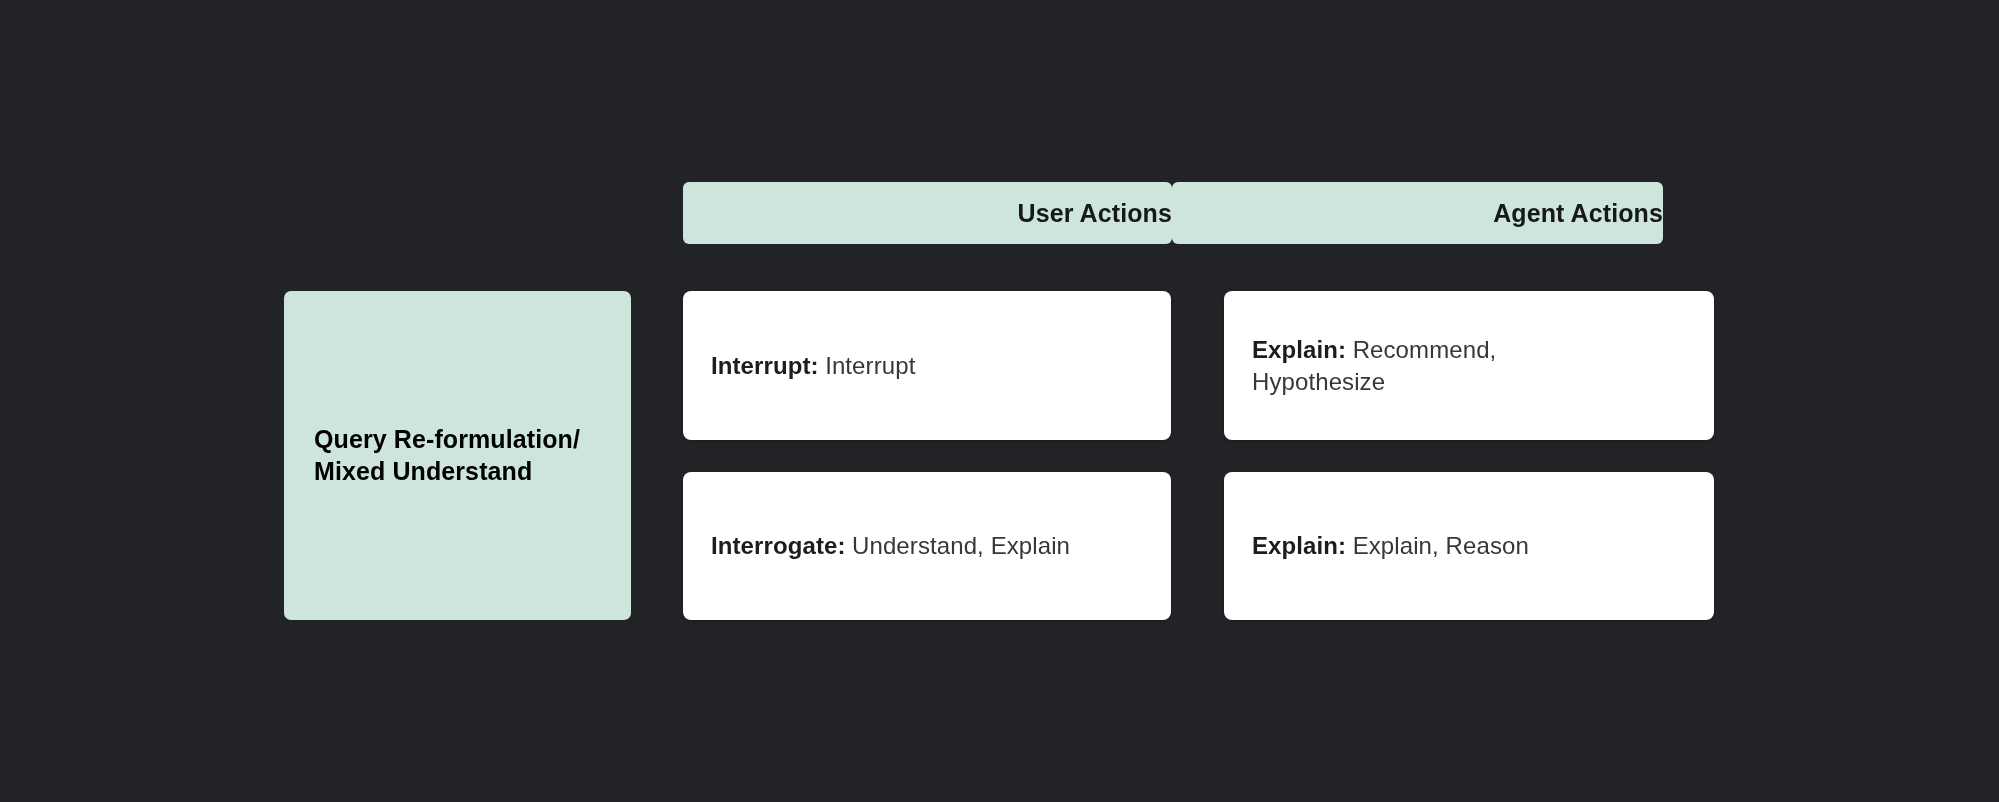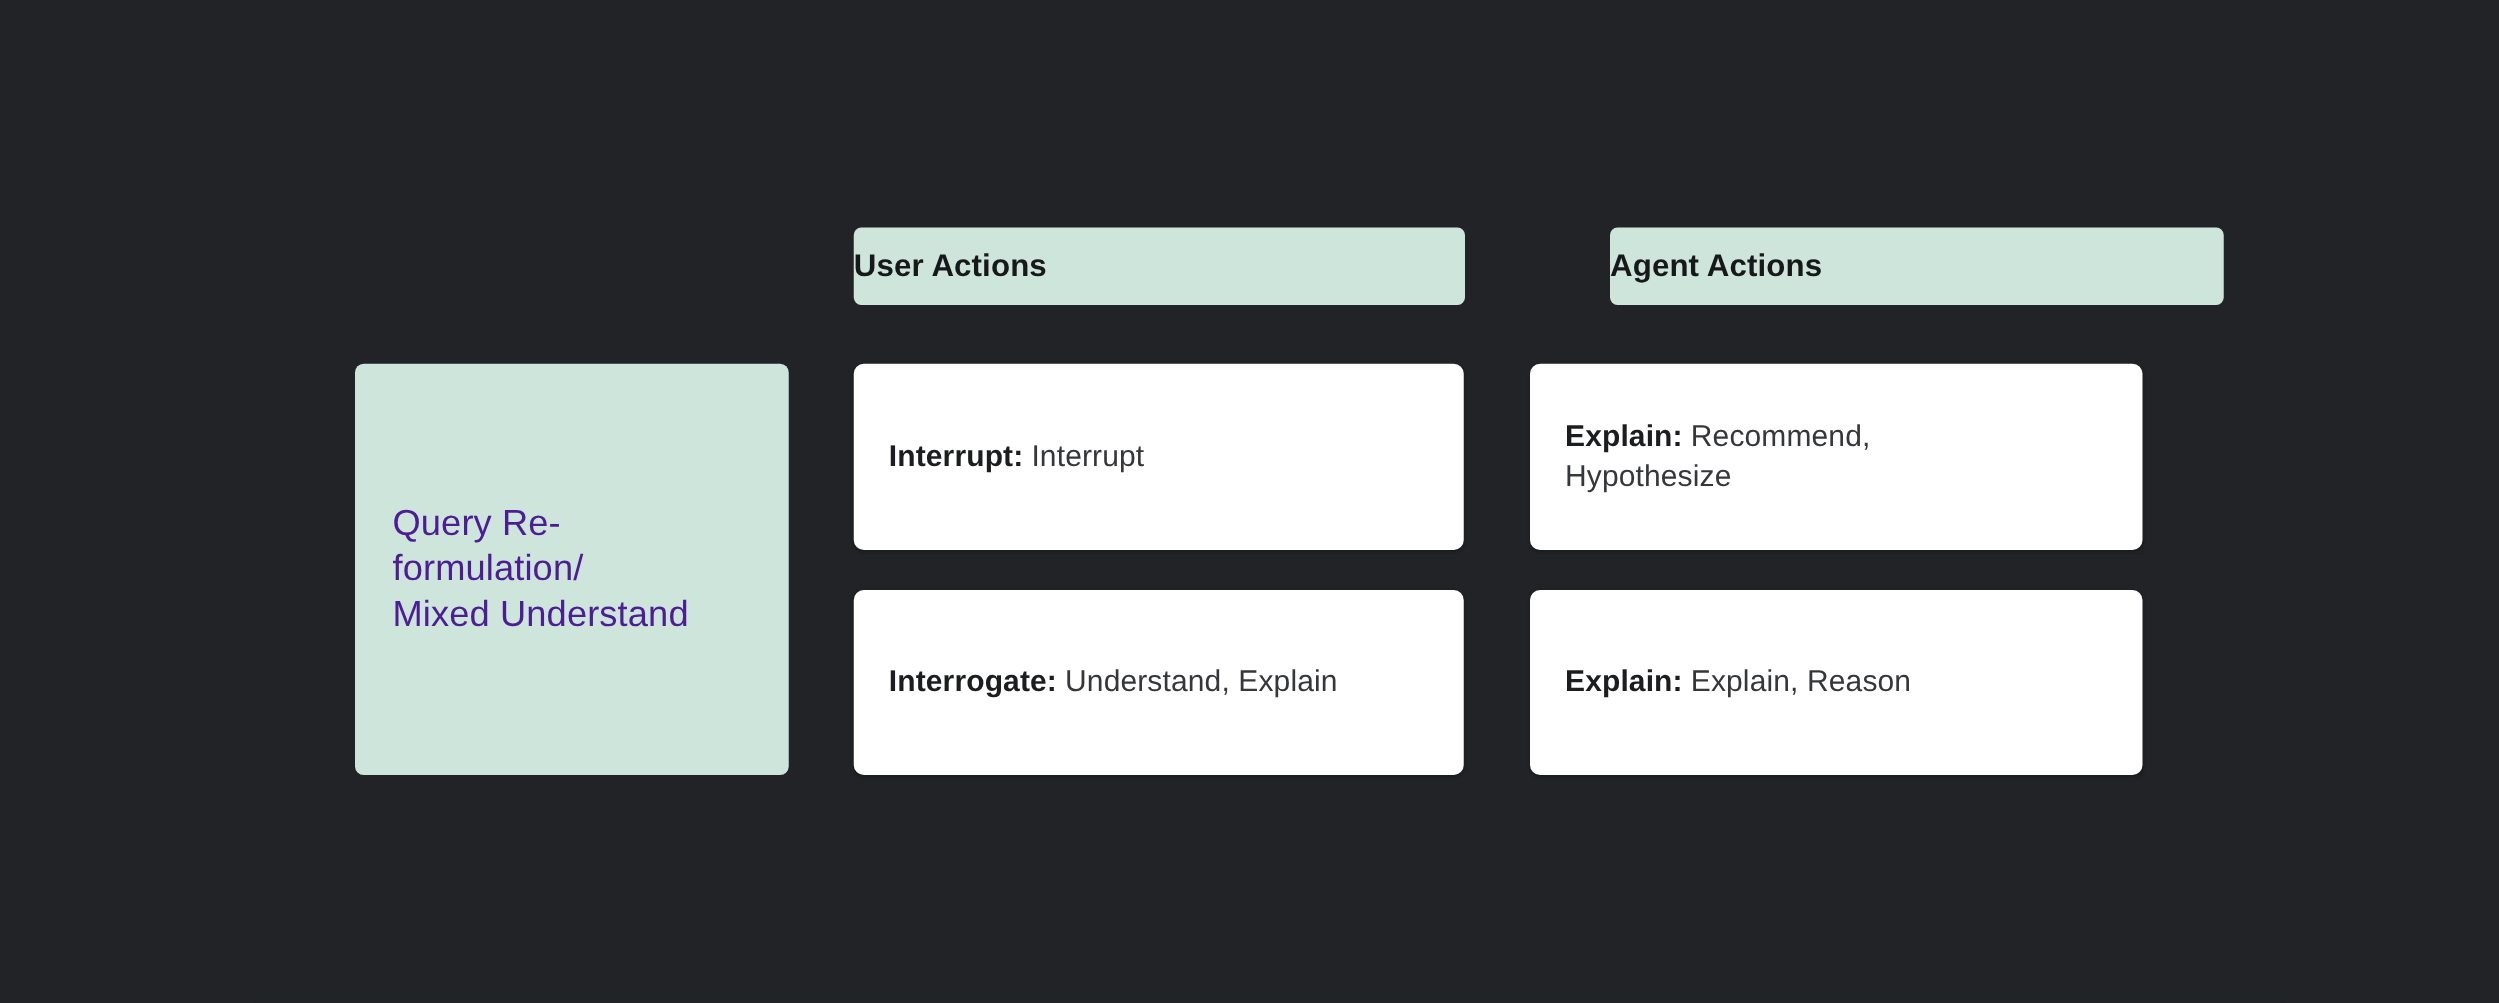--- a/index.html
+++ b/index.html
@@ -25,43 +25,43 @@
     top: 291px;
     width: 347px;
     height: 329px;
     background: #cde5da;
     border-radius: 7px;
     display: flex;
     align-items: center;
     padding: 0 30px;
   }
   .category-label {
-    font-size: 29px;
-    font-weight: 400;
-    color: #4c1d95;
+    font-size: 25px;
+    font-weight: 700;
+    color: #000000;
     line-height: 1.26;
     letter-spacing: 0.1px;
   }
   .category-label .line { display: block; }
   
   .header {
     top: 182px;
     height: 62px;
     background: #cde5da;
     border-radius: 6px;
     display: flex;
     align-items: center;
-    justify-content: flex-start;
+    justify-content: flex-end;
     font-size: 25px;
     font-weight: 700;
     color: #17181a;
     letter-spacing: 0.1px;
   }
   .header-user  { left: 683px;  width: 489px; }
-  .header-agent { left: 1288px; width: 491px; }
+  .header-agent { left: 1172px; width: 491px; }
   
   .card {
     background: #ffffff;
     border-radius: 8px;
     display: flex;
     align-items: center;
     padding: 0 28px;
     box-shadow: 0 1px 3px rgba(0,0,0,0.25);
   }
   .card-u1 { left: 683px;  top: 291px; width: 488px; height: 149px; }

